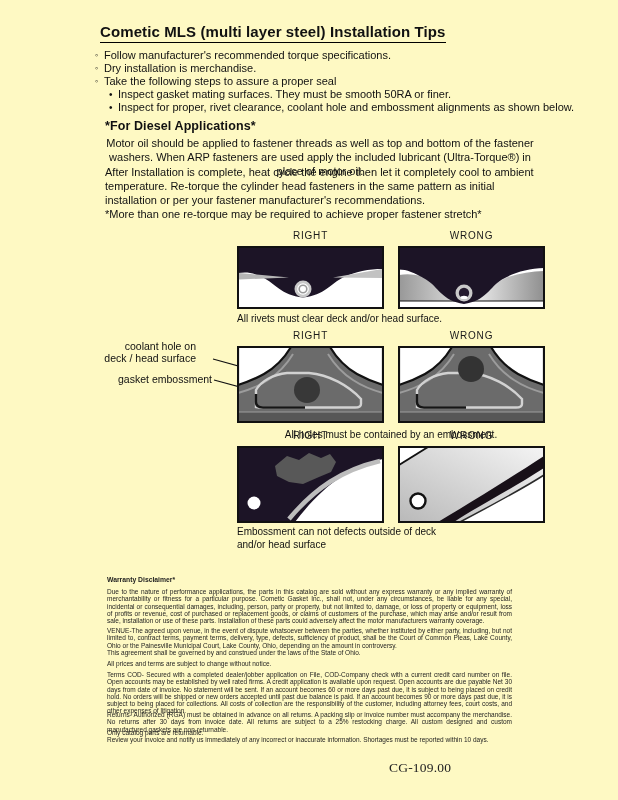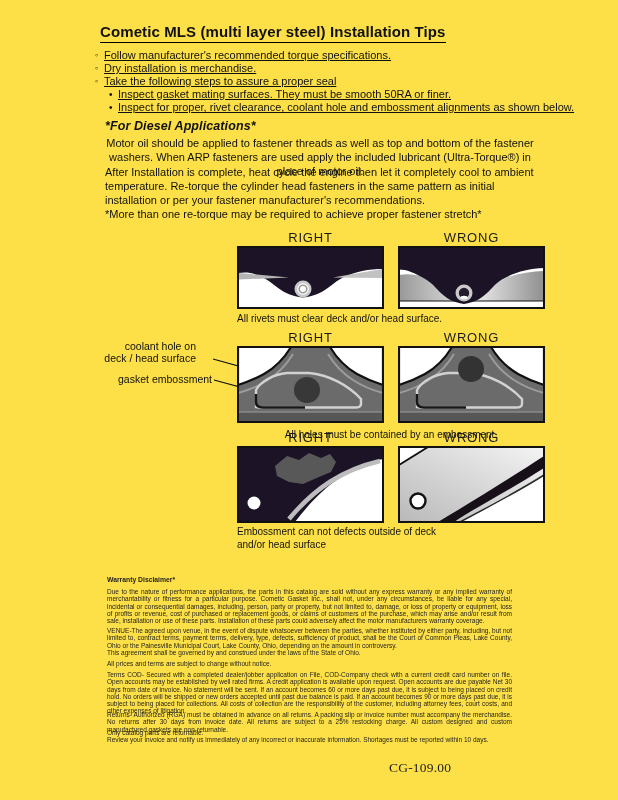--- a/index.html
+++ b/index.html
@@ -1,43 +1,43 @@
 <!DOCTYPE html>
 <html><head>
 <meta charset="utf-8">
 <style>
   html,body{margin:0;padding:0;background:#fff;}
-  .page{position:relative;width:618px;height:800px;background:#fde047;overflow:hidden;
+  .page{position:relative;width:618px;height:800px;background:#fef9c3;overflow:hidden;
         font-family:"Liberation Sans","DejaVu Sans",sans-serif;color:#111;}
   .abs{position:absolute;}
   .title{font-size:15px;font-weight:700;border-bottom:1.6px solid #000;padding-bottom:2px;letter-spacing:.1px;}
   .tiprow{font-size:11px;line-height:13px;white-space:nowrap;}
   .bul{display:inline-block;width:9px;font-size:9px;vertical-align:1px;}
   .subrow{padding-left:14px;}
   .subbul{display:inline-block;width:9px;font-size:10px;}
-  .h2{font-size:12.5px;font-weight:700;letter-spacing:.1px;font-style:italic;}
+  .h2{font-size:12.5px;font-weight:700;letter-spacing:.1px;}
   .body{font-size:11px;line-height:14px;}
-  .dlabel{width:147px;text-align:center;font-size:13px;letter-spacing:.8px;color:#1a1a1a;}
+  .dlabel{width:147px;text-align:center;font-size:10px;letter-spacing:.8px;color:#1a1a1a;}
   .caption{font-size:10px;color:#111;line-height:13px;}
   .smalllabel{font-size:10.5px;line-height:11.5px;text-align:right;color:#111;}
   .disc{font-size:6.5px;line-height:7.3px;text-align:justify;color:#1d1d1d;width:405px;}
   .dischead{font-size:6.8px;font-weight:700;color:#1d1d1d;}
   .footer{font-size:13.5px;color:#222;letter-spacing:.2px;}
   svg{display:block;}
 </style>
 </head>
 <body>
 
 <div class="page">
 
   <div class="abs" style="left:100px;top:23px;">
     <span class="title">Cometic MLS (multi layer steel) Installation Tips</span>
   </div>
 
-  <div class="abs" style="left:95px;top:49px;text-decoration:underline;">
+  <div class="abs" style="left:95px;top:49px;">
     <div class="tiprow"><span class="bul">◦</span><span>Follow manufacturer's recommended torque specifications.</span></div>
     <div class="tiprow"><span class="bul">◦</span><span>Dry installation is merchandise.</span></div>
     <div class="tiprow"><span class="bul">◦</span><span>Take the following steps to assure a proper seal</span></div>
     <div class="tiprow subrow"><span class="subbul">•</span><span>Inspect gasket mating surfaces.  They must be smooth 50RA or finer.</span></div>
     <div class="tiprow subrow"><span class="subbul">•</span><span>Inspect for proper, rivet clearance, coolant hole and embossment alignments as shown below.</span></div>
   </div>
 
   <div class="abs h2" style="left:105px;top:119px;">*For Diesel Applications*</div>
   <div class="abs body" style="left:105px;top:136px;width:430px;text-align:center;">Motor oil should be applied to fastener threads as well as top and bottom of the fastener washers. When ARP fasteners are used apply the included lubricant (Ultra-Torque®) in place of motor oil.</div>
   <div class="abs body" style="left:105px;top:165px;width:432px;">After Installation is complete, heat cycle the engine then let it completely cool to ambient temperature. Re-torque the cylinder head fasteners in the same pattern as initial installation or per your fastener manufacturer's recommendations.</div>

